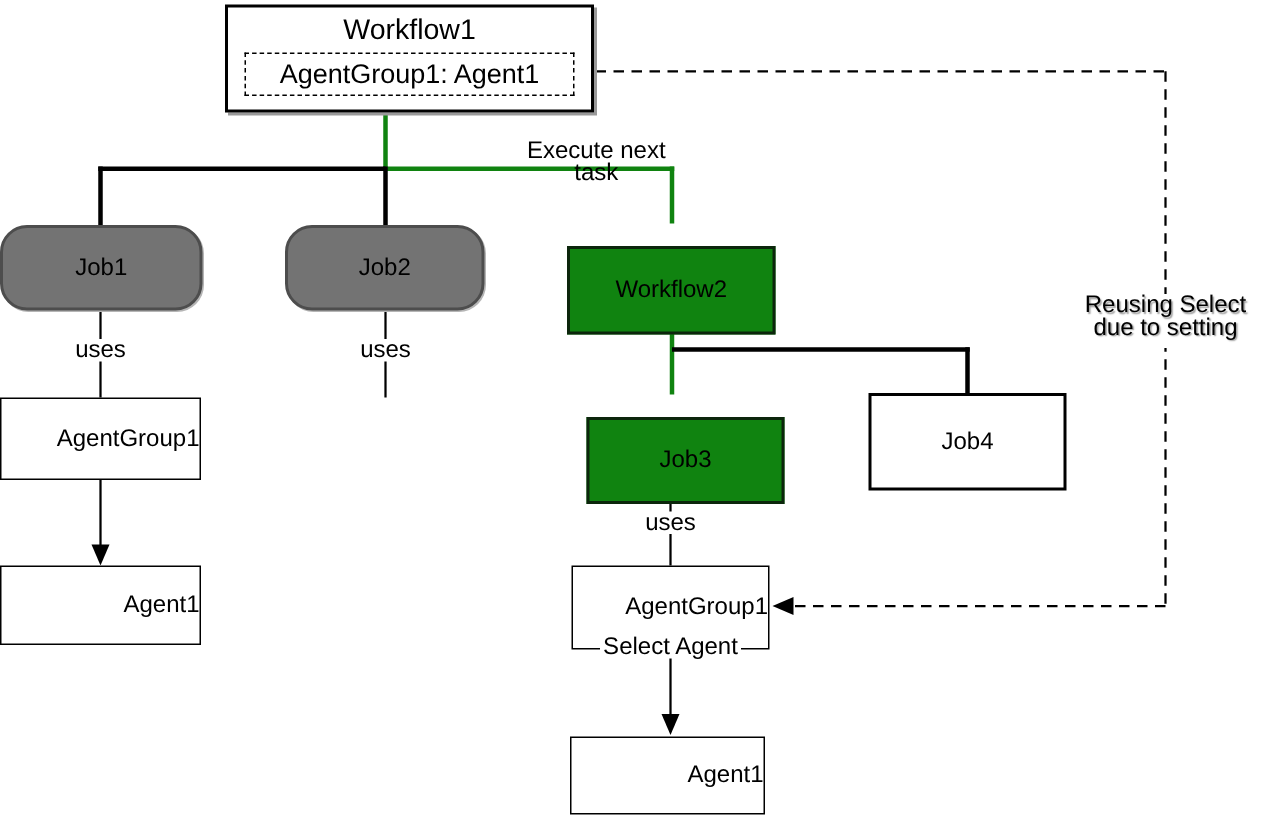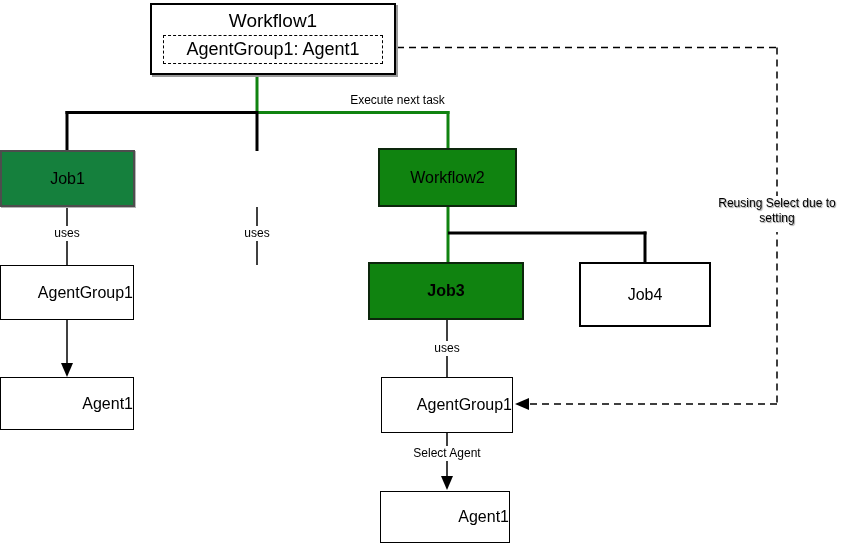--- a/index.html
+++ b/index.html
@@ -29,34 +29,36 @@
     justify-content: center;
     text-align: center;
     background: #ffffff;
     border: 2px solid #000000;
     color: #000000;
     font-size: 16px;
     z-index: 2;
   }
   .node.thin { border-width: 1.5px; justify-content: flex-end; }
   .node.gray {
-    background: #15803d;
+    background: #737373;
     border-color: #4d4d4d;
     box-shadow: 1px 1px 0 #b5b5b5;
+    border-radius: 18px;
   }
   .node.green {
     background: #108310;
     border-color: #0c260c;
+    margin-top: 16px;
   }
   .edge-label {
     position: absolute;
     z-index: 3;
     background: #ffffff;
     color: #000000;
-    font-size: 12px;
+    font-size: 16px;
     text-align: center;
     line-height: 15px;
   }
   .edge-label.no-bg { background: transparent; }
   .edge-label.shadowed { text-shadow: 1px 1px 1px #9a9a9a; }
 
   
   #workflow1 {
     left: 150px; top: 3px;
     width: 246px; height: 72px;
@@ -75,33 +77,33 @@
     border: 1px dashed #000000;
     display: flex;
     align-items: center;
     justify-content: center;
     font-size: 18px;
   }
 
   #job1 { left: 0px;   top: 150px; width: 135px; height: 57px; }
   #job2 { left: 190px; top: 150px; width: 133px; height: 57px; }
   #workflow2 { left: 378px; top: 148px; width: 139px; height: 59px; }
-  #job3 { left: 368px; top: 262px; width: 156px; height: 58px; font-weight: bold; }
+  #job3 { left: 391px; top: 262px; width: 132px; height: 58px; }
   #job4 { left: 579px; top: 262px; width: 132px; height: 65px; }
   #agentgroup1-left { left: 0px;   top: 265px; width: 134px; height: 55px; }
   #agentgroup2     { left: 192px; top: 264px; width: 132px; height: 56px; }
   #agent1-left     { left: 0px;   top: 377px; width: 134px; height: 53px; }
   #agentgroup1-mid { left: 381px; top: 377px; width: 132px; height: 56px; }
   #agent1-mid      { left: 380px; top: 491px; width: 130px; height: 52px; }
 
   #label-execute  { left: 340px; top: 93px;  width: 115px; }
   #label-uses1    { left: 37px;  top: 226px; width: 60px; }
   #label-uses2    { left: 227px; top: 226px; width: 60px; }
   #label-uses3    { left: 417px; top: 341px; width: 60px; }
-  #label-select   { left: 400px; top: 446px; width: 94px; }
+  #label-select   { left: 400px; top: 424px; width: 94px; }
   #label-reusing  { left: 716px; top: 196px; width: 122px; height: 36px; }
 </style>
 </head>
 <body>
 
 <div id="canvas">
 
   <svg id="wires" viewBox="0 0 845 548" xmlns="http://www.w3.org/2000/svg">
 
     <g stroke="#108310" stroke-width="3" fill="none">
@@ -142,20 +144,23 @@
 
   <div class="node" id="workflow1">
     <div class="w1-title">Workflow1</div>
     <div class="w1-sub">AgentGroup1: Agent1</div>
   </div>
 
   <div class="node gray" id="job1">
     <span>Job1</span>
   </div>
 
+  <div class="node gray" id="job2">
+    <span>Job2</span>
+  </div>
 
   <div class="node green" id="workflow2">
     <span>Workflow2</span>
   </div>
 
   <div class="node green" id="job3">
     <span>Job3</span>
   </div>
 
   <div class="node" id="job4">

